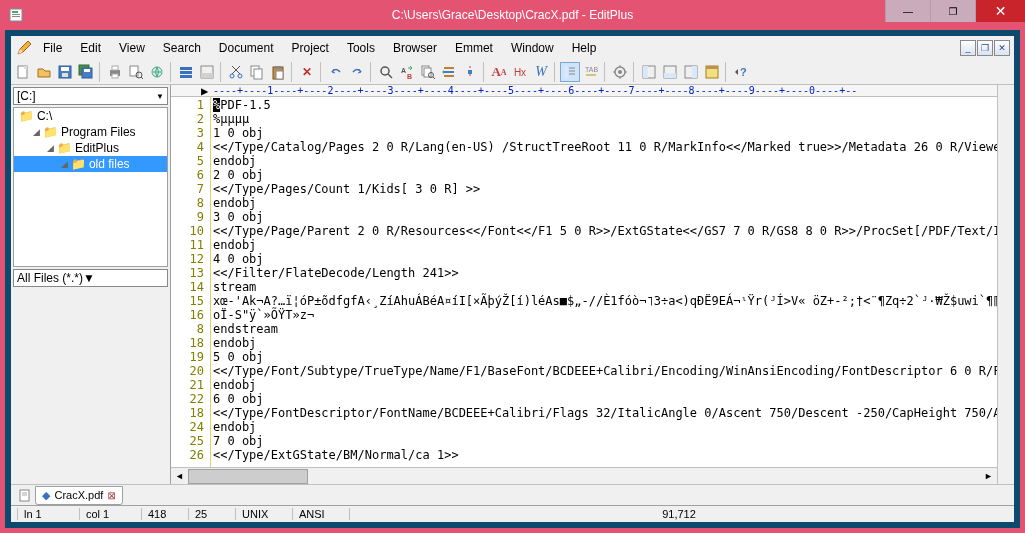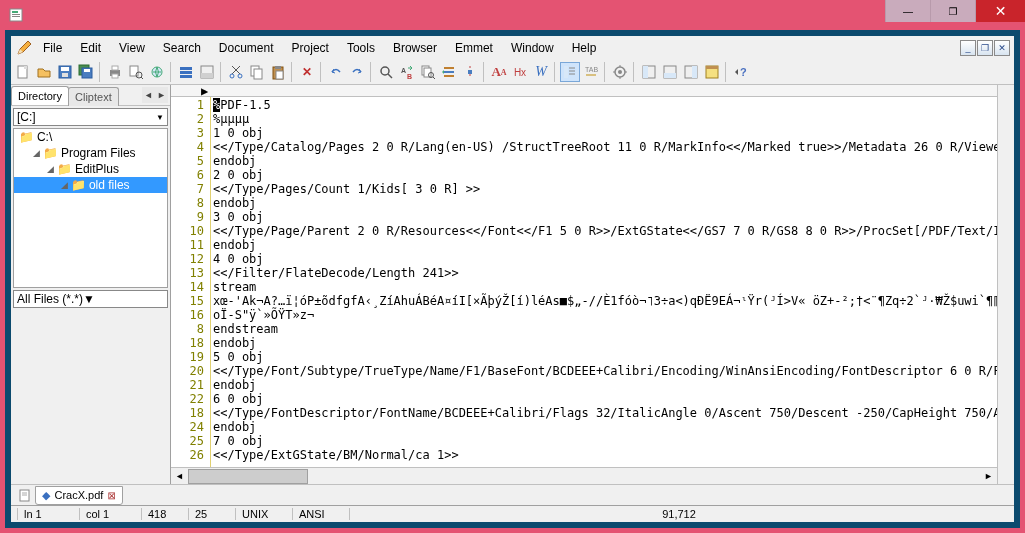--- a/index.html
+++ b/index.html
@@ -63,20 +63,21 @@
 <div class="window">
   <div class="titlebar">
     <span class="app-icon">
       <svg width="16" height="16">
           <rect x="2" y="2" width="12" height="12" fill="#fff" stroke="#888"></rect>
           <rect x="4" y="4" width="6" height="2" fill="#4a7"></rect>
           <rect x="4" y="7" width="8" height="1" fill="#888"></rect>
           <rect x="4" y="9" width="8" height="1" fill="#888"></rect>
         </svg>
     </span>
+    <span class="title-text">C:\Users\Grace\Desktop\CracX.pdf - EditPlus</span>
     <div class="win-controls">
       <div class="win-btn">—</div>
       <div class="win-btn">❐</div>
       <div class="win-btn close">✕</div>
     </div>
   </div>
   <div class="inner">
     <div class="menubar">
       <span class="menu-icon">
         <svg width="16" height="16">
@@ -296,27 +297,20 @@
       <span class="tbsep"></span>
       <span class="tb">
           <svg width="16" height="16">
             <path d="M2 8 L5 5 L5 11 Z" fill="#555"></path>
             <text x="7" y="12" font-size="11" fill="#4a70c0" font-weight="bold">?</text>
           </svg>
         </span>
     </div>
     <div class="workspace">
       <div class="sidepanel">
-        <div class="sidetabs">
-          <div class="sidetab">Directory</div>
-          <div class="sidetab inactive">Cliptext</div>
-          <div class="sidenav" style="margin-left:auto">
-            <span class="sidenavbtn">◄</span><span class="sidenavbtn">►</span>
-          </div>
-        </div>
         <div class="drivesel">
           <span class="lbl">[C:]</span>
           <span class="dd">▼</span>
         </div>
         <div class="dirtree" id="dirtree">
             <div class="treeitem">
               <span class="indent" style="width:0px"></span>
               <span class="foldericon">📁</span>
               <span>C:\</span>
             </div>
@@ -340,21 +334,21 @@
             </div>
           </div>
         <div class="filter">
           <span class="lbl">All Files (*.*)</span>
           <span class="dd">▼</span>
         </div>
       </div>
       <div class="editor">
         <div style="display:flex;flex:1;min-height:0">
           <div style="flex:1;display:flex;flex-direction:column;min-width:0">
-            <div class="ruler"><span class="arrow">▶</span></div>
+            <div class="ruler"><span class="arrow">▶</span><span>----+----1----+----2----+----3----+----4----+----5----+----6----+----7----+----8----+----9----+----0----+--</span></div>
             <div class="codearea">
               <div class="gutter" id="gutter">
                   <div>1</div>
                   <div>2</div>
                   <div>3</div>
                   <div>4</div>
                   <div>5</div>
                   <div>6</div>
                   <div>7</div>
                   <div>8</div>

